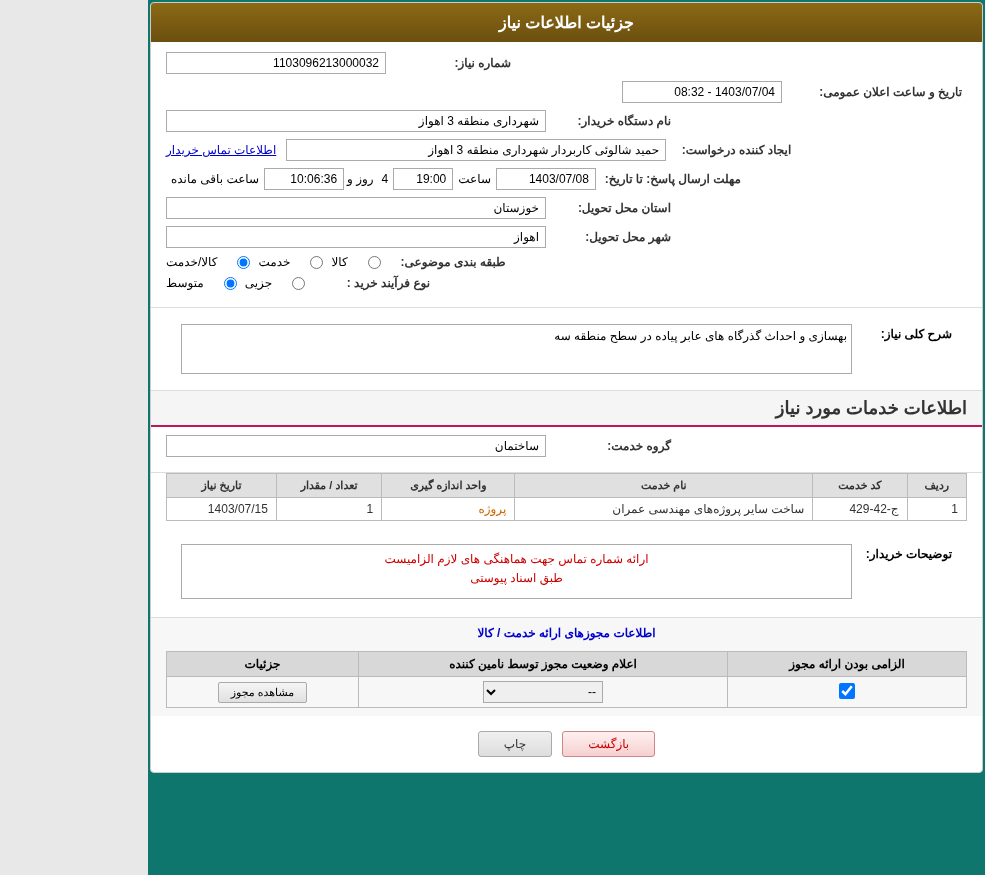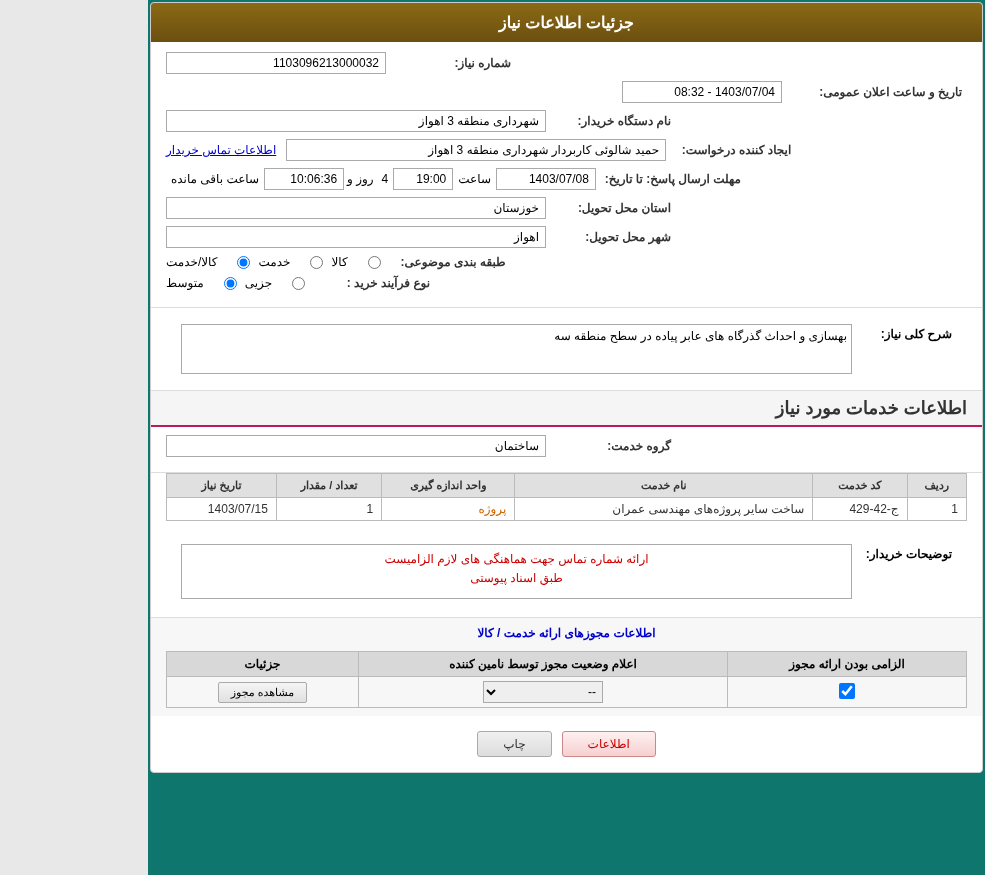--- a/index.html
+++ b/index.html
@@ -406,18 +406,18 @@
             </td>
             <td>
               <button class="view-btn">مشاهده مجوز</button>
             </td>
           </tr>
         </tbody>
       </table>
     </div>
 
     <div class="btn-group">
-      <button class="btn btn-back">اطلاعات</button>
+      <button class="btn btn-back">بازگشت</button>
       <button class="btn btn-print">چاپ</button>
     </div>
 
   </div>
 </div>
 
 </body></html>

